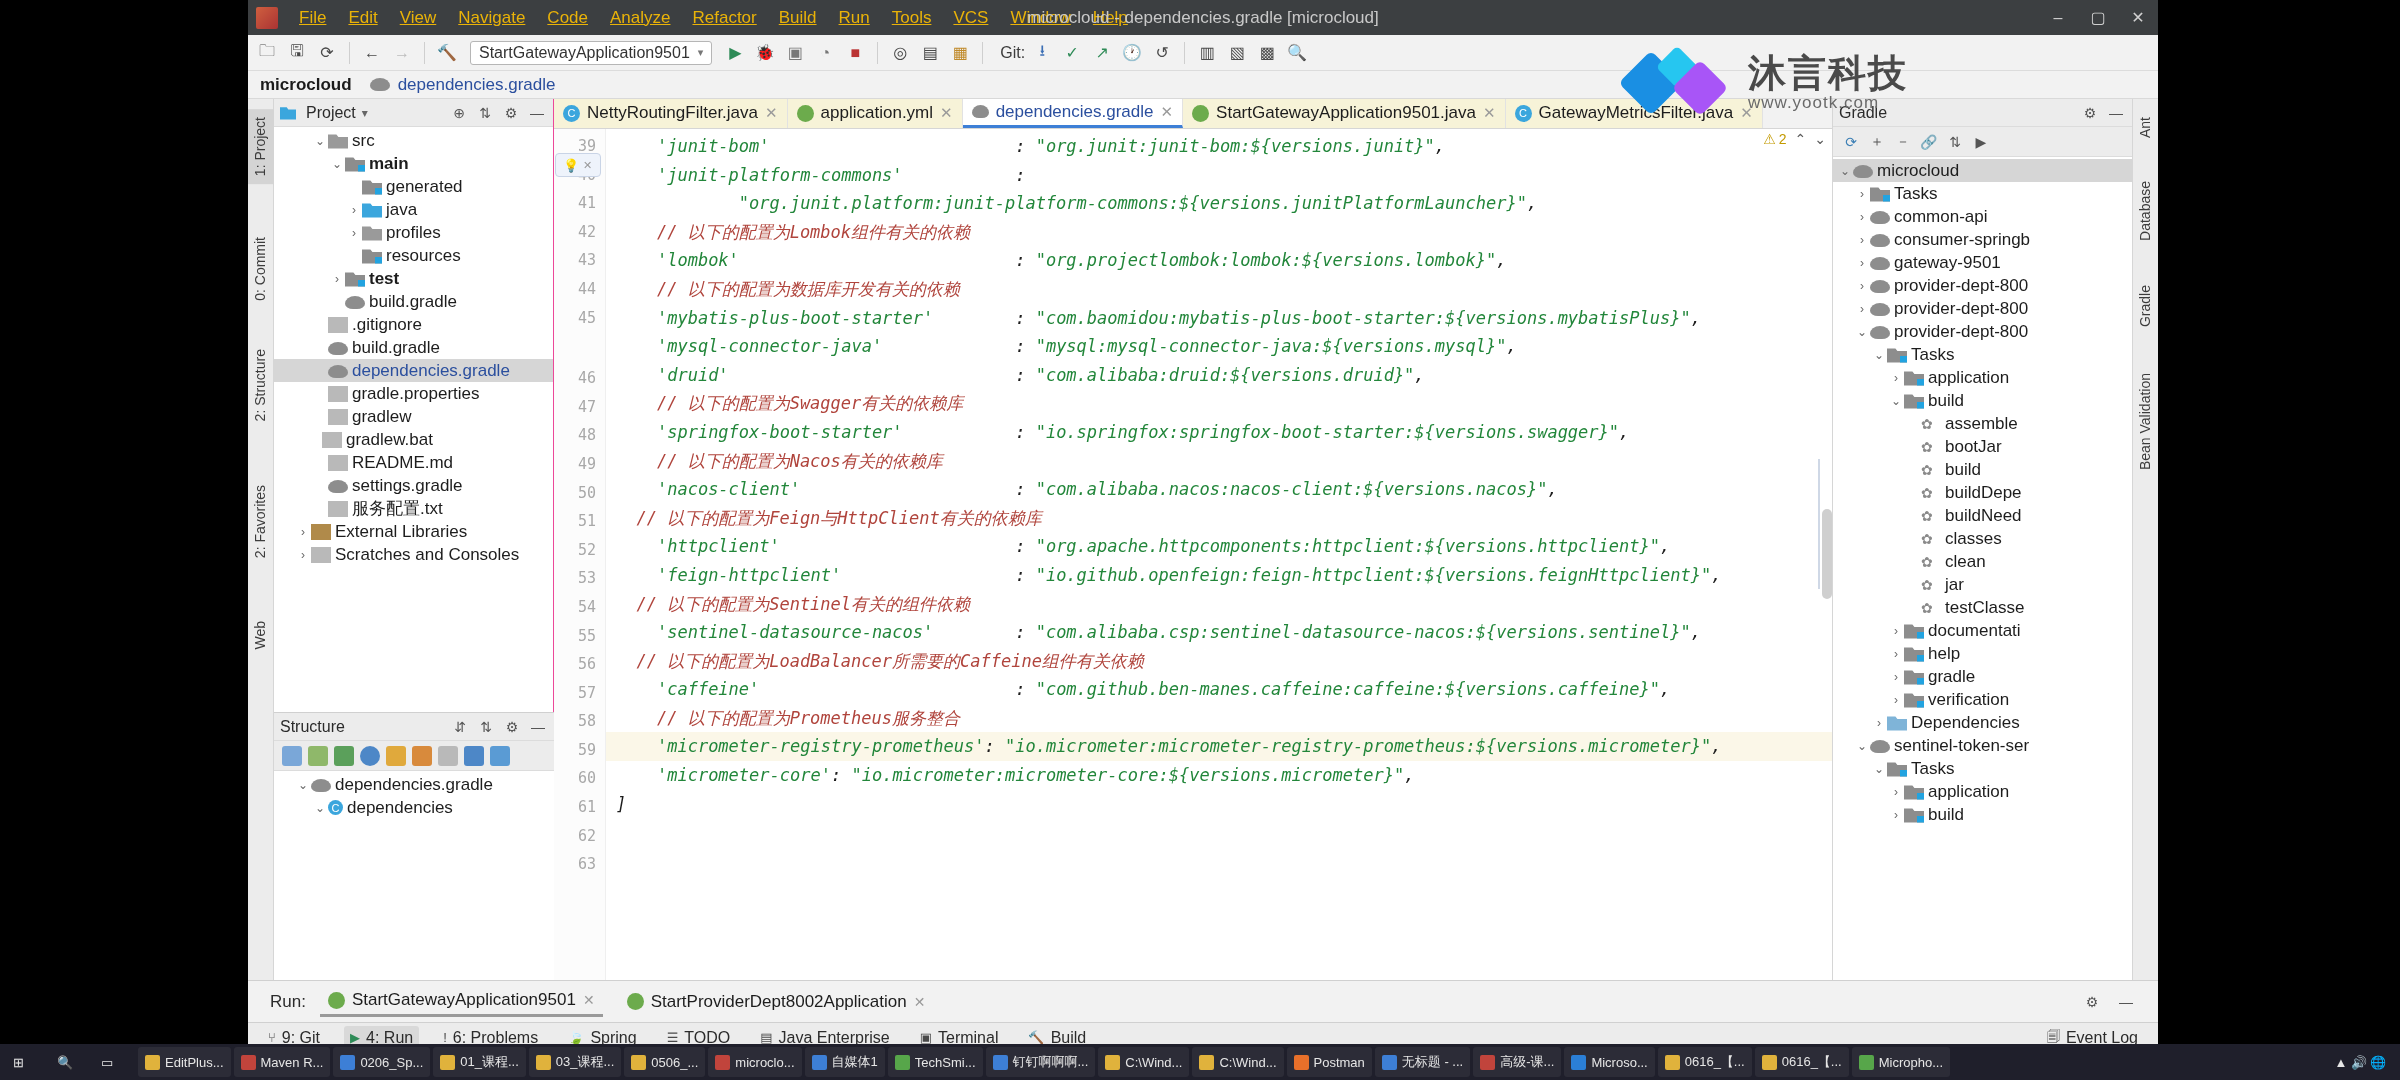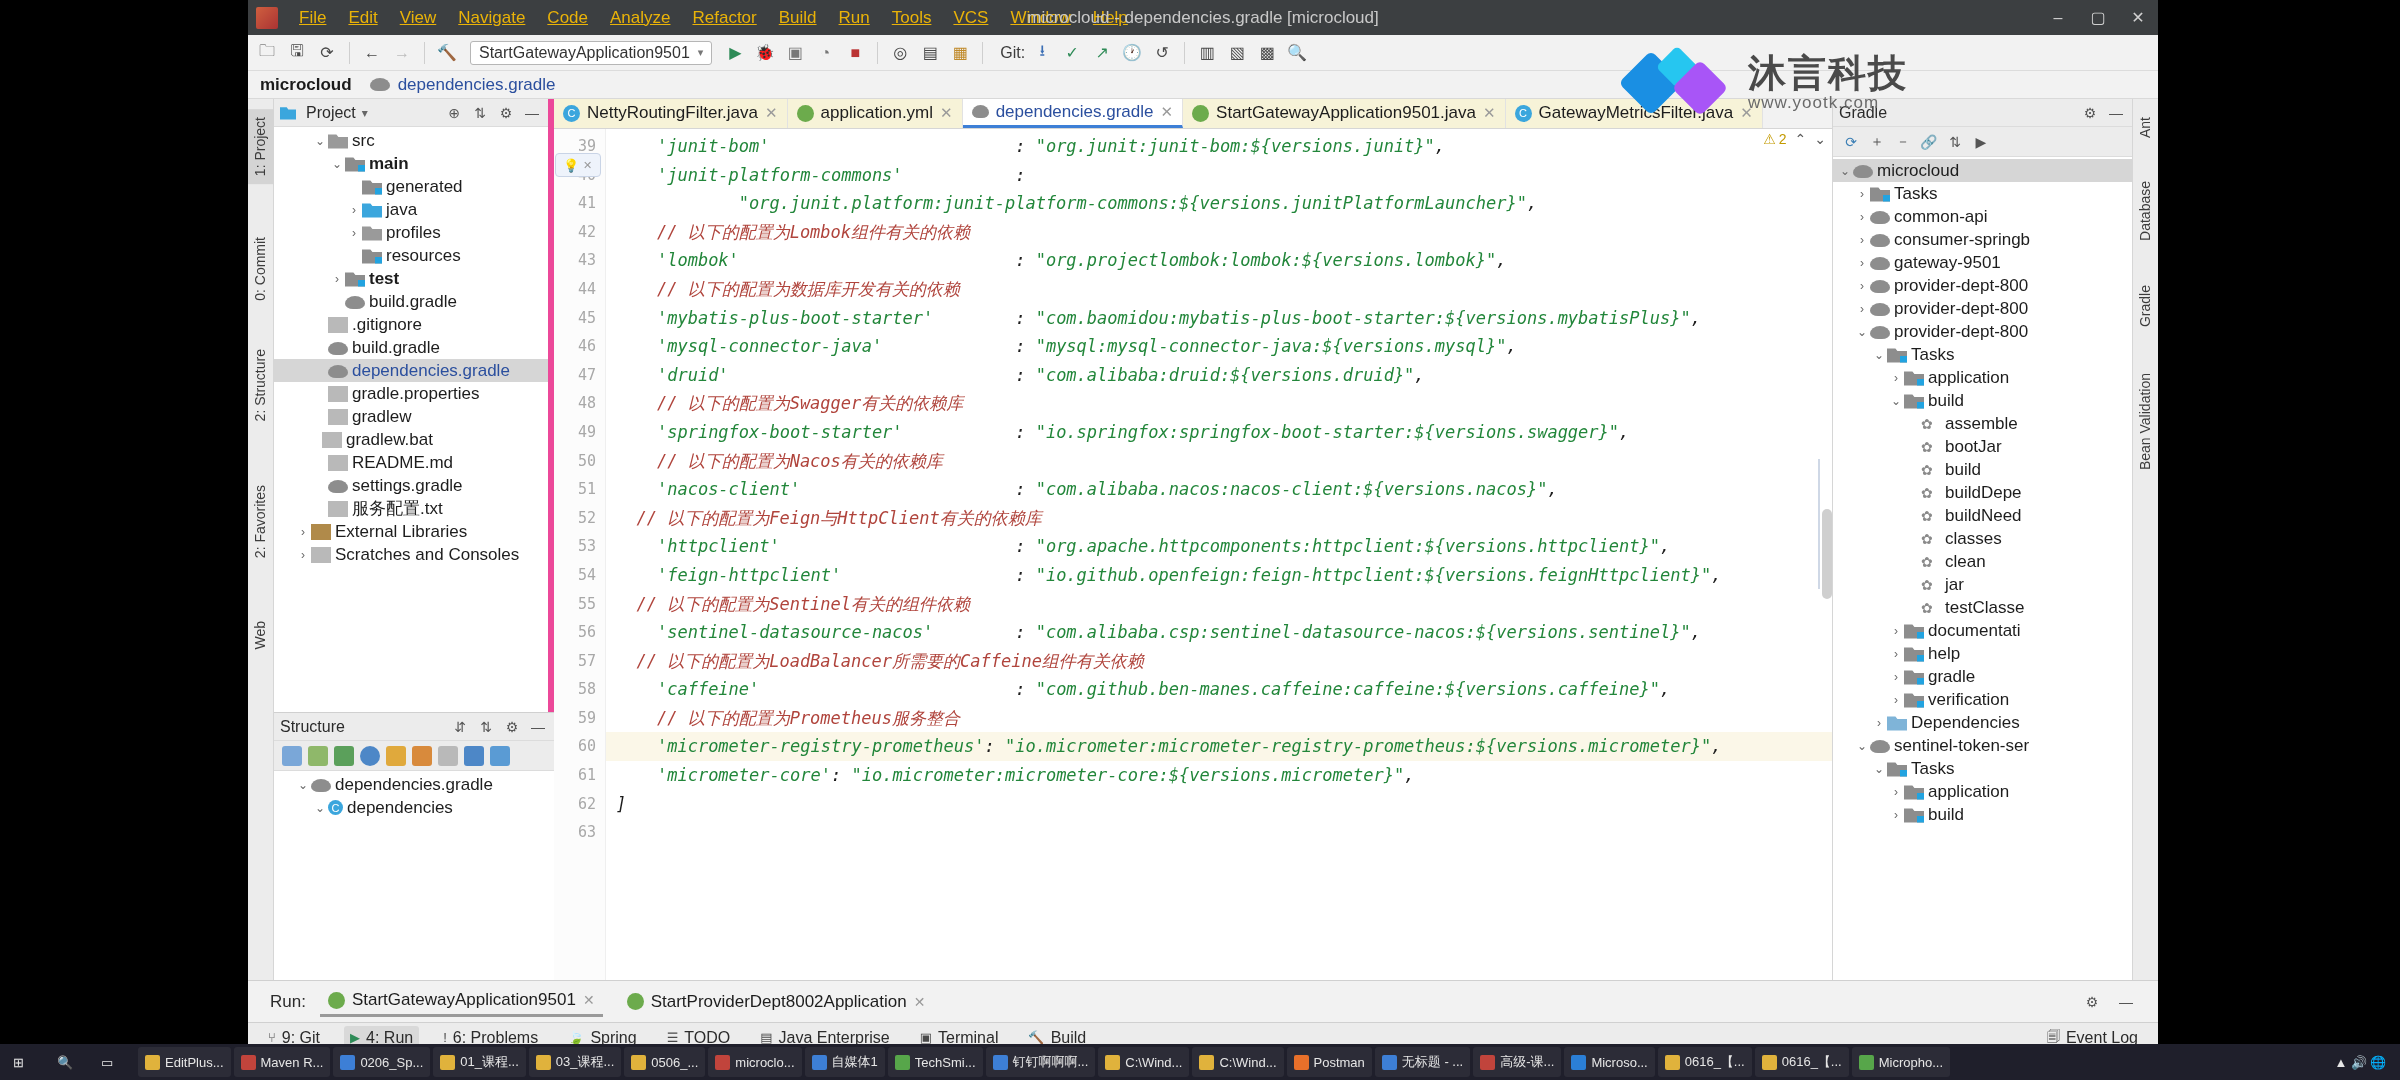--- a/index.html
+++ b/index.html
@@ -240,21 +240,21 @@
 
       <div class="leftrail" id="leftrail">
           <div class="railtab sel" style="top: 10px;">1: Project</div>
           <div class="railtab" style="top: 130px;">0: Commit</div>
           <div class="railtab" style="top: 242px;">2: Structure</div>
           <div class="railtab" style="top: 378px;">2: Favorites</div>
           <div class="railtab" style="top: 514px;">Web</div>
         </div>
 
       <div style="display:flex;flex-direction:column;width:280px">
-        <div class="projpanel" style="flex:1;border-right:6px solid #ec4899">
+        <div class="projpanel" style="flex:1;border-right:1px solid #ec4899">
           <div class="panelhead">
             <span class="ticon ic-folder-blue" style="width:16px;height:14px"></span>
             <span class="ph-title">Project</span>
             <span style="color:#666;font-size:12px">▾</span>
             <span class="spacer"></span>
             <span class="ph-ico">⊕</span>
             <span class="ph-ico">⇅</span>
             <span class="ph-ico">⚙</span>
             <span class="ph-ico">—</span>
           </div>
@@ -430,21 +430,21 @@
           </div>
         <div class="editorwrap">
           <div class="gutter" id="gutter">
               <div style="height: 28.6px;">39</div>
               <div style="height: 28.6px;">40</div>
               <div style="height: 28.6px;">41</div>
               <div style="height: 28.6px;">42</div>
               <div style="height: 28.6px;">43</div>
               <div style="height: 28.6px;">44</div>
               <div style="height: 28.6px;">45</div>
-              <div style="height: 28.6px;">46</div>
+              <div style="height: 28.6px; margin-top: 32px;">46</div>
               <div style="height: 28.6px;">47</div>
               <div style="height: 28.6px;">48</div>
               <div style="height: 28.6px;">49</div>
               <div style="height: 28.6px;">50</div>
               <div style="height: 28.6px;">51</div>
               <div style="height: 28.6px;">52</div>
               <div style="height: 28.6px;">53</div>
               <div style="height: 28.6px;">54</div>
               <div style="height: 28.6px;">55</div>
               <div style="height: 28.6px;">56</div>

